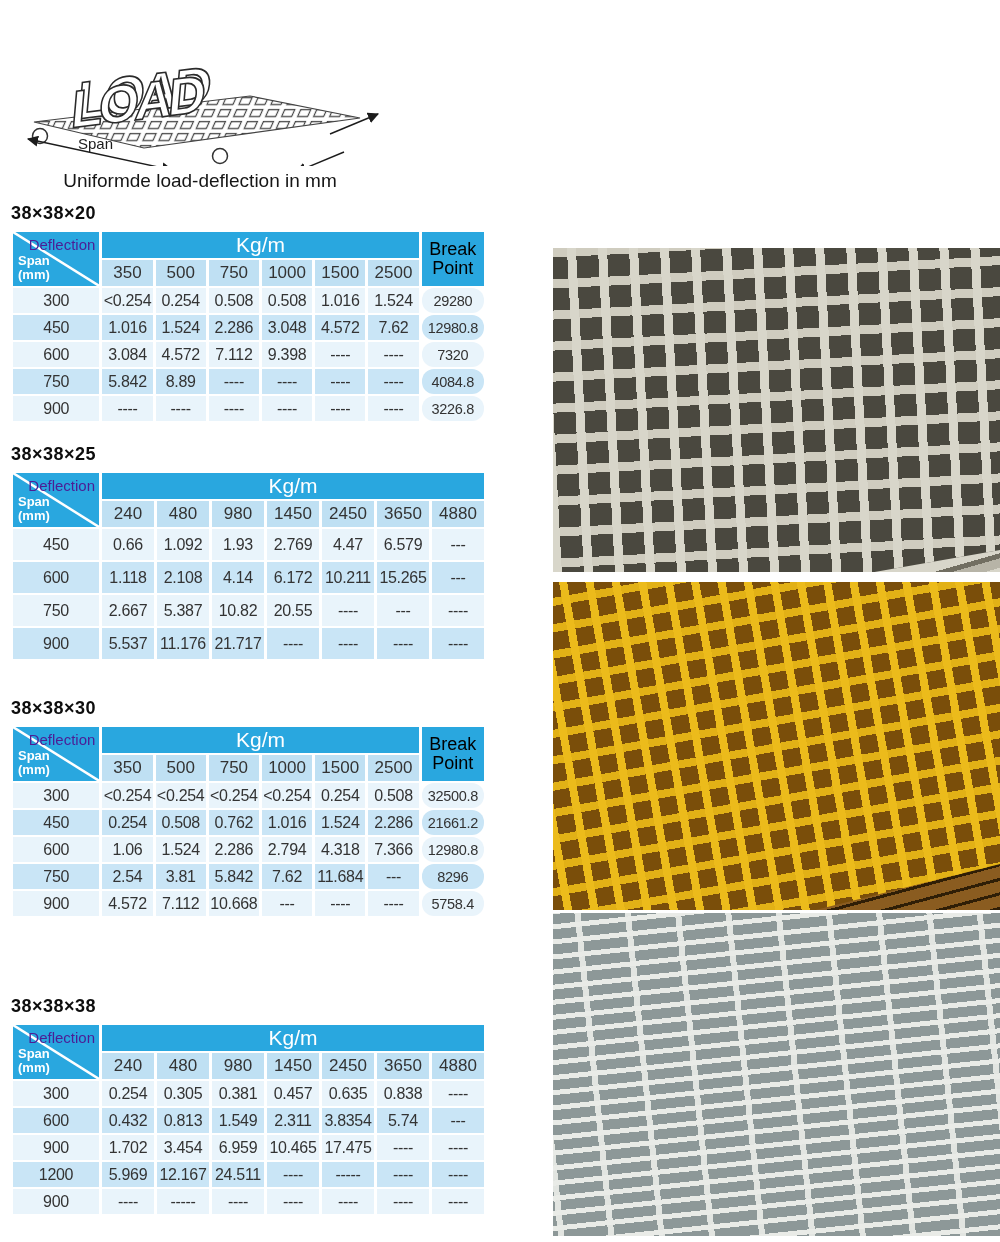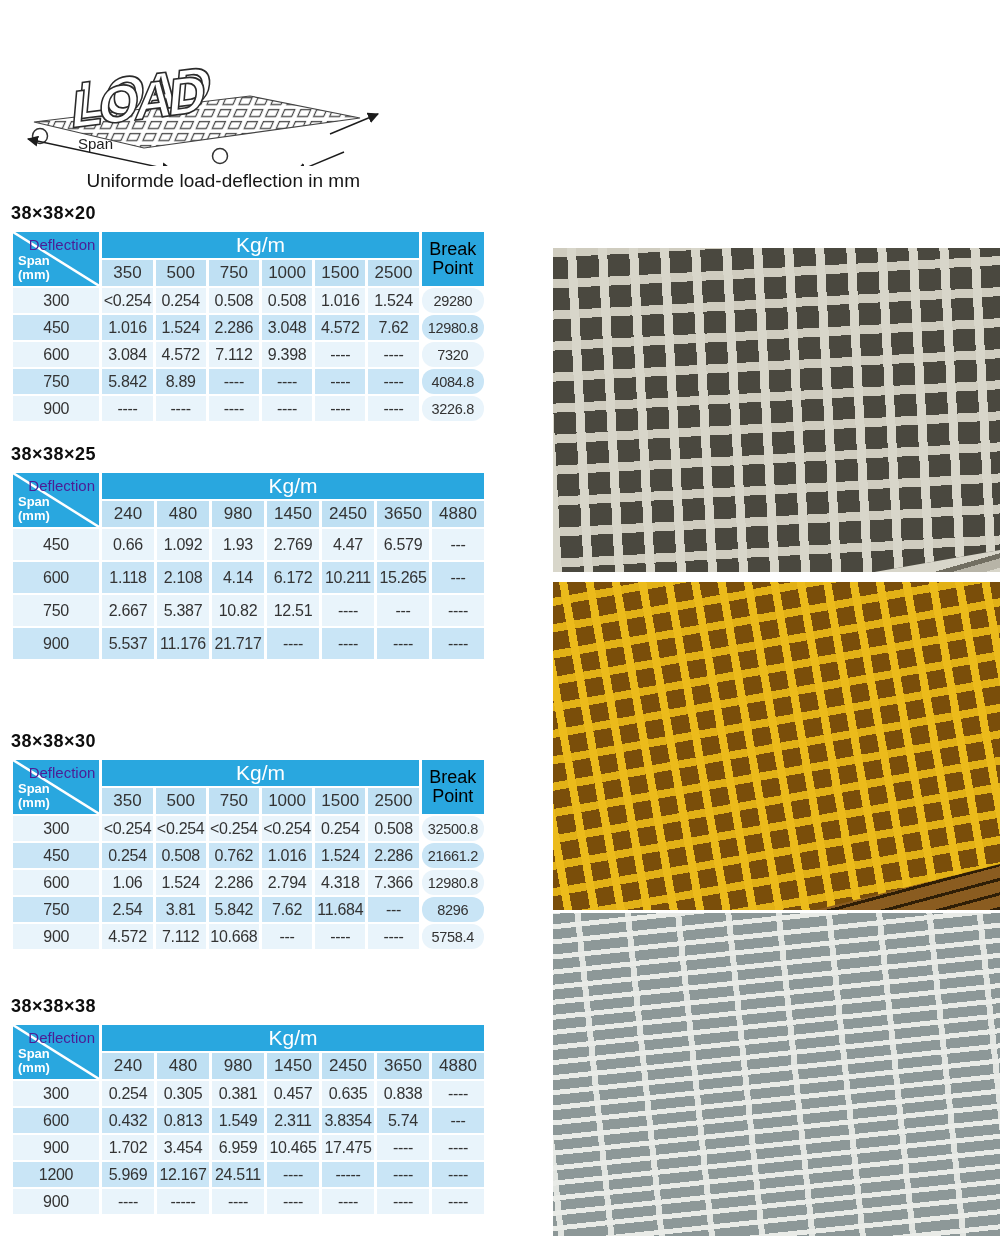--- a/index.html
+++ b/index.html
@@ -11,21 +11,21 @@
   html,body{margin:0;padding:0;background:#fff;}
   .page{
     position:relative;width:1000px;height:1242px;background:#fff;overflow:hidden;
     font-family:"Liberation Sans",sans-serif;color:#222;
   }
   
   .diagram{position:absolute;left:12px;top:36px;width:385px;height:130px;}
   .load3d{font-family:"Liberation Sans",sans-serif;font-weight:bold;font-size:52px;
           letter-spacing:-4px;fill:#fff;stroke:#2b2b2b;stroke-width:1.6px;}
   .dim-text{font-family:"Liberation Sans",sans-serif;font-size:15px;fill:#1c1c1c;}
-  .caption{position:absolute;left:40px;top:170px;width:320px;text-align:right;
+  .caption{position:absolute;left:40px;top:170px;width:320px;text-align:center;
            font-size:19px;color:#161616;}
   
   .section{position:absolute;left:10px;width:477px;}
   .section-title{margin:0 0 6px 1px;font-size:18px;font-weight:bold;color:#0d0d0d;letter-spacing:.5px;}
   table.spec-table{border-collapse:separate;border-spacing:3px 2px;table-layout:fixed;width:477px;}
   .spec-table th,.spec-table td{padding:0;text-align:center;vertical-align:middle;overflow:hidden;}
   .spec-table thead th{height:26px;font-weight:normal;}
   .kgm{background:var(--header-blue);color:#fff;font-size:21px;}
   .bp{background:var(--header-blue);color:#000000;font-size:18px;line-height:1.05;padding:0 3px;}
   .corner{background:var(--header-blue);position:relative;}
@@ -251,40 +251,40 @@
             <td>6.172</td>
             <td>10.211</td>
             <td>15.265</td>
             <td>---</td>
           </tr>
           <tr>
             <td>750</td>
             <td>2.667</td>
             <td>5.387</td>
             <td>10.82</td>
-            <td>12.51</td>
+            <td>20.55</td>
             <td>----</td>
             <td>---</td>
             <td>----</td>
           </tr>
           <tr>
             <td>900</td>
             <td>5.537</td>
             <td>11.176</td>
             <td>21.717</td>
             <td>----</td>
             <td>----</td>
             <td>----</td>
             <td>----</td>
           </tr>
         </tbody>
     </table>
   </section>
 
-  <section class="section" style="top:731px">
+  <section class="section" style="top:698px">
     <h3 class="section-title">38×38×30</h3>
     <table class="spec-table">
         <colgroup>
           <col style="width: 86px;">
           <col style="width: 50px;">
           <col style="width: 50px;">
           <col style="width: 50px;">
           <col style="width: 50px;">
           <col style="width: 50px;">
           <col style="width: 50px;">

